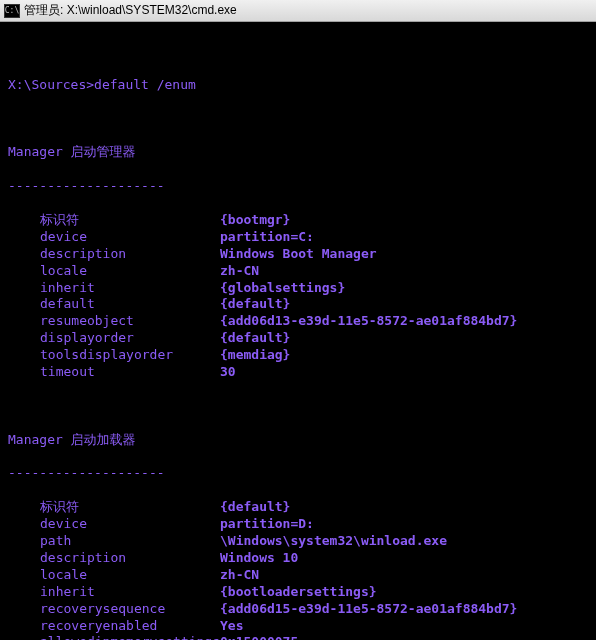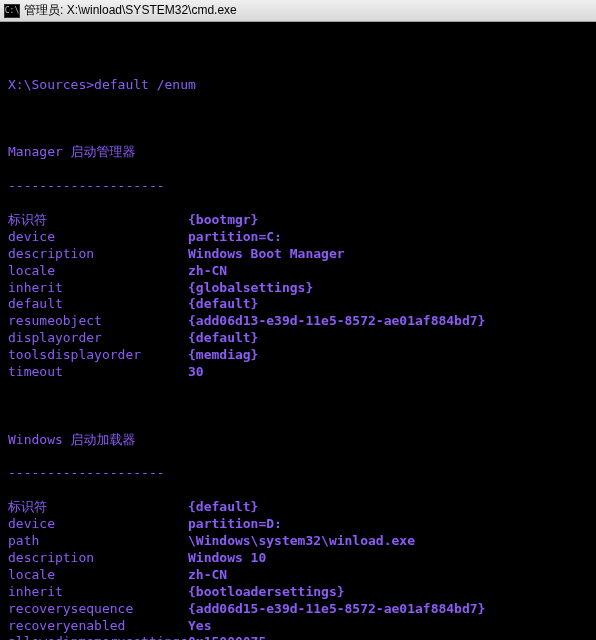--- a/index.html
+++ b/index.html
@@ -51,20 +51,21 @@
       line-height: 1.3;
       white-space: pre;
     }
     .line {
       display: flex;
     }
     .key {
       display: inline-block;
       width: 180px;
       flex-shrink: 0;
+      margin-left: 32px;
     }
     .val {
       display: inline-block;
       font-weight: bold;
     }
     .blank {
       height: 17px;
     }
   </style>
 </head>
@@ -78,18 +79,18 @@
 </div>
 
 <div class="terminal">
 <div class="blank"></div>
 <div class="line"><span>X:\Sources&gt;</span><span>default /enum</span></div>
 <div class="blank"></div>
 <div>Manager 启动管理器</div>
 <div>--------------------</div>
 <div id="section1-rows"><div class="line"><span class="key">标识符</span><span class="val">{bootmgr}</span></div><div class="line"><span class="key">device</span><span class="val">partition=C:</span></div><div class="line"><span class="key">description</span><span class="val">Windows Boot Manager</span></div><div class="line"><span class="key">locale</span><span class="val">zh-CN</span></div><div class="line"><span class="key">inherit</span><span class="val">{globalsettings}</span></div><div class="line"><span class="key">default</span><span class="val">{default}</span></div><div class="line"><span class="key">resumeobject</span><span class="val">{add06d13-e39d-11e5-8572-ae01af884bd7}</span></div><div class="line"><span class="key">displayorder</span><span class="val">{default}</span></div><div class="line"><span class="key">toolsdisplayorder</span><span class="val">{memdiag}</span></div><div class="line"><span class="key">timeout</span><span class="val">30</span></div></div>
 <div class="blank"></div>
-<div>Windows 启动加载器</div>
+<div>Manager 启动加载器</div>
 <div>--------------------</div>
 <div id="section2-rows"><div class="line"><span class="key">标识符</span><span class="val">{default}</span></div><div class="line"><span class="key">device</span><span class="val">partition=D:</span></div><div class="line"><span class="key">path</span><span class="val">\Windows\system32\winload.exe</span></div><div class="line"><span class="key">description</span><span class="val">Windows 10</span></div><div class="line"><span class="key">locale</span><span class="val">zh-CN</span></div><div class="line"><span class="key">inherit</span><span class="val">{bootloadersettings}</span></div><div class="line"><span class="key">recoverysequence</span><span class="val">{add06d15-e39d-11e5-8572-ae01af884bd7}</span></div><div class="line"><span class="key">recoveryenabled</span><span class="val">Yes</span></div><div class="line"><span class="key">allowedinmemorysettings</span><span class="val">0x15000075</span></div></div>
 
 
 </div>
 
 </body></html>

